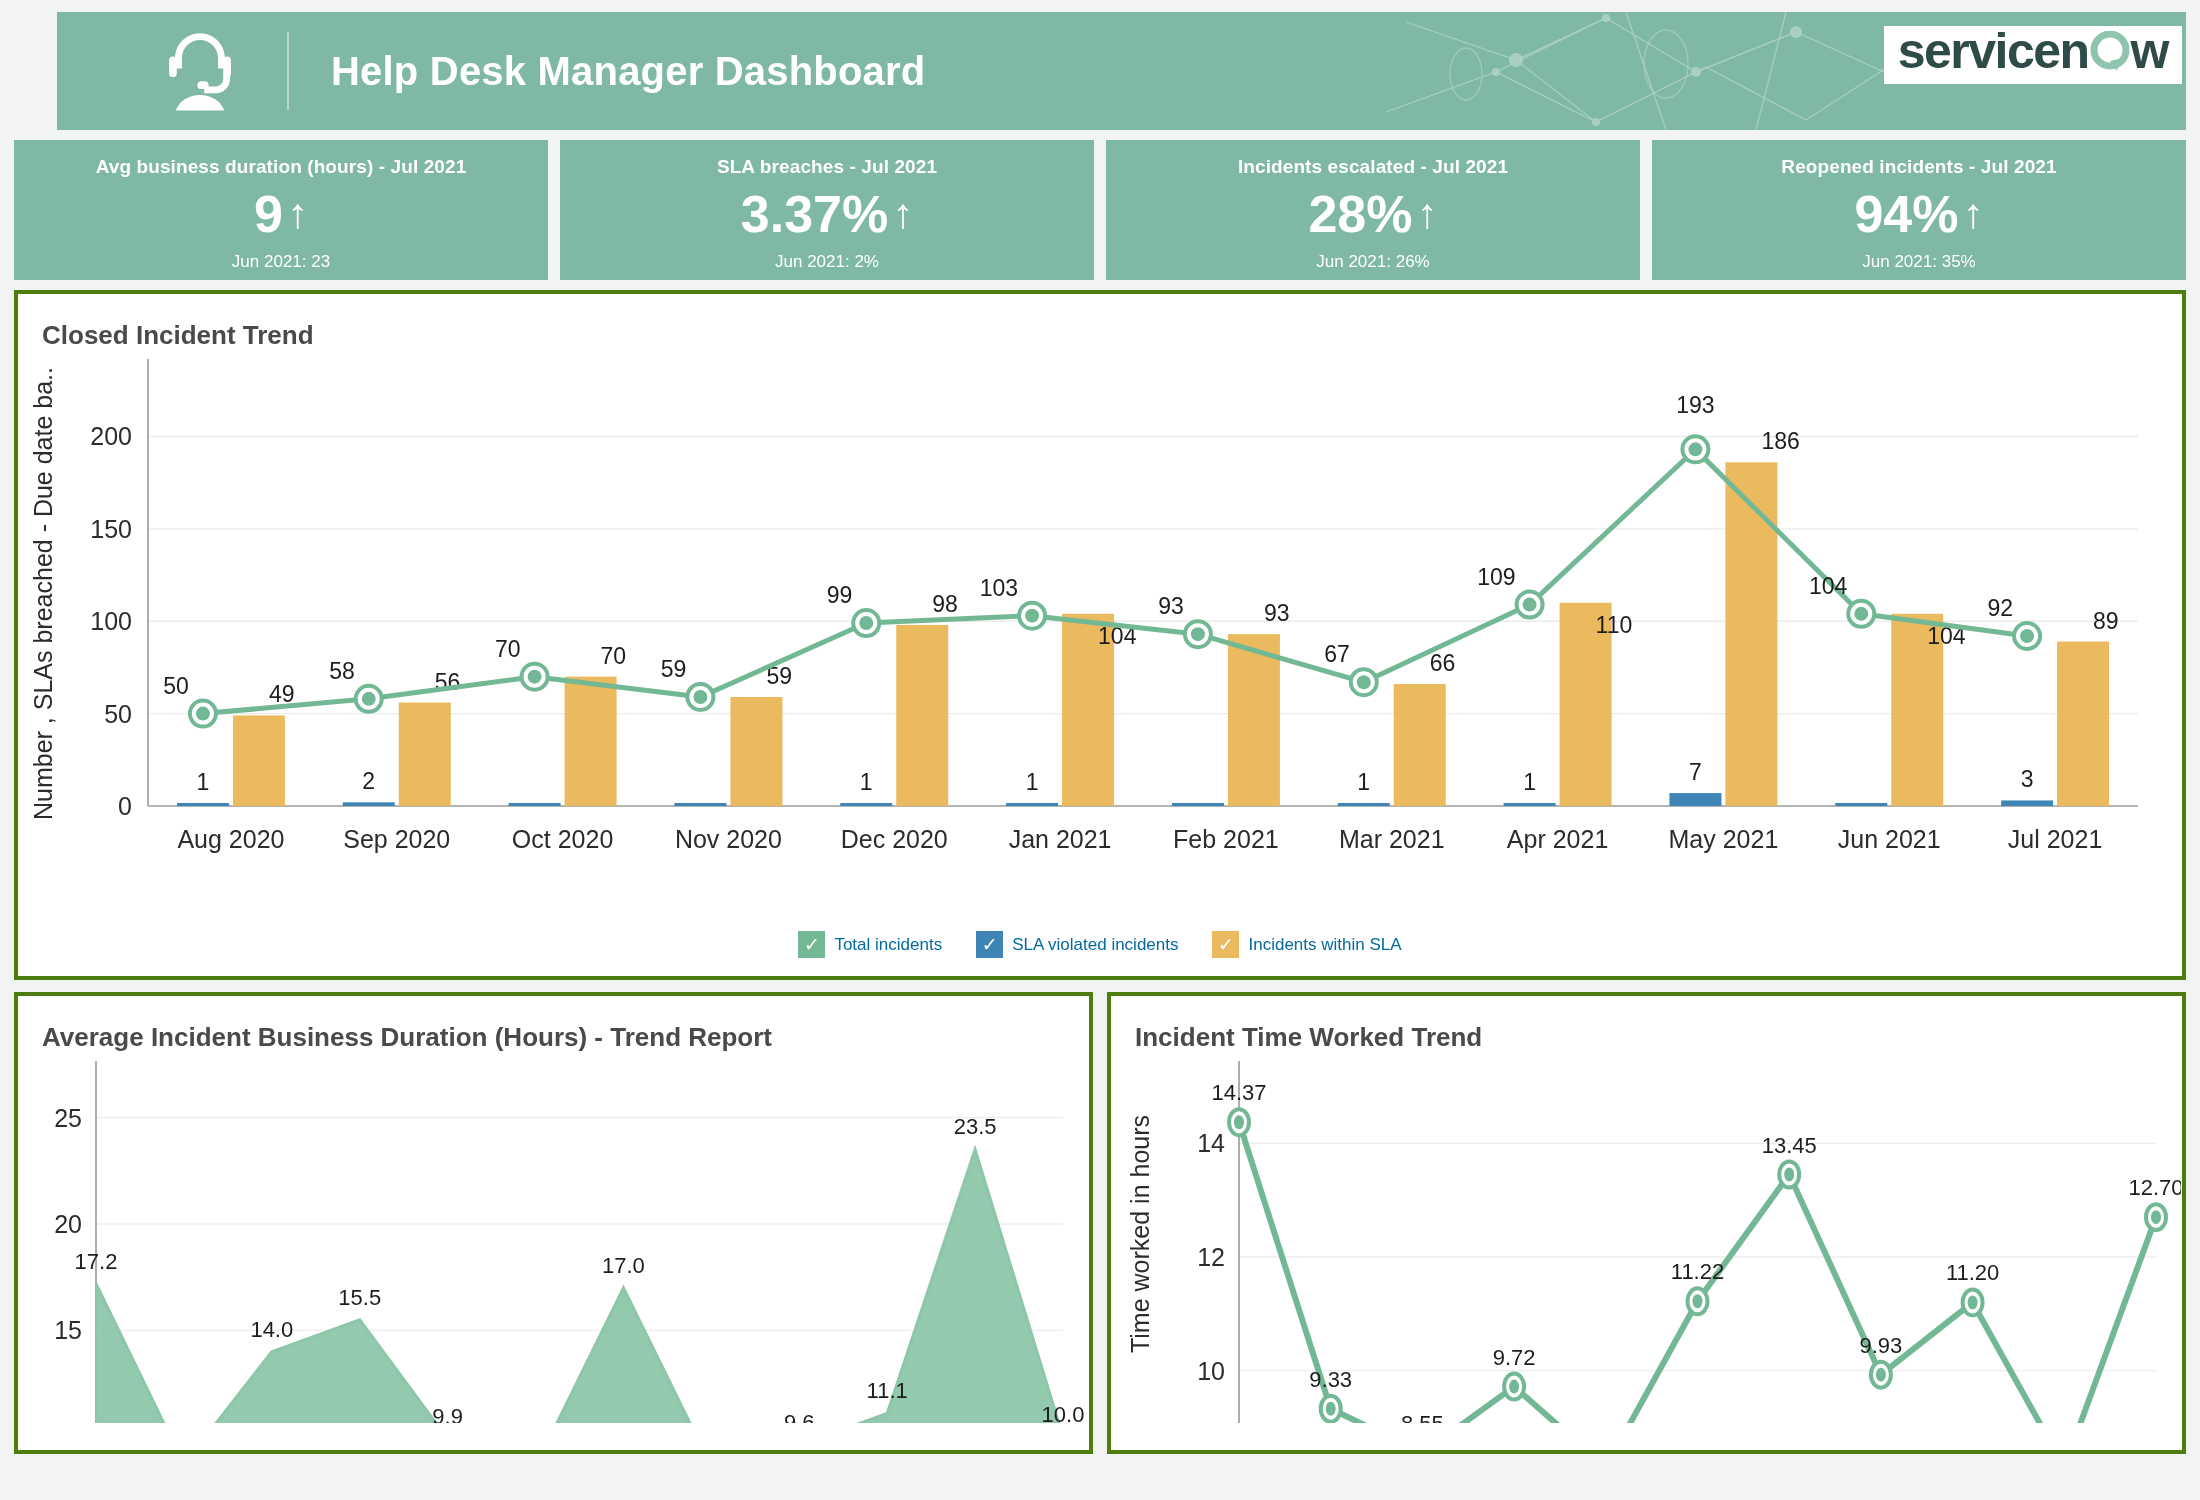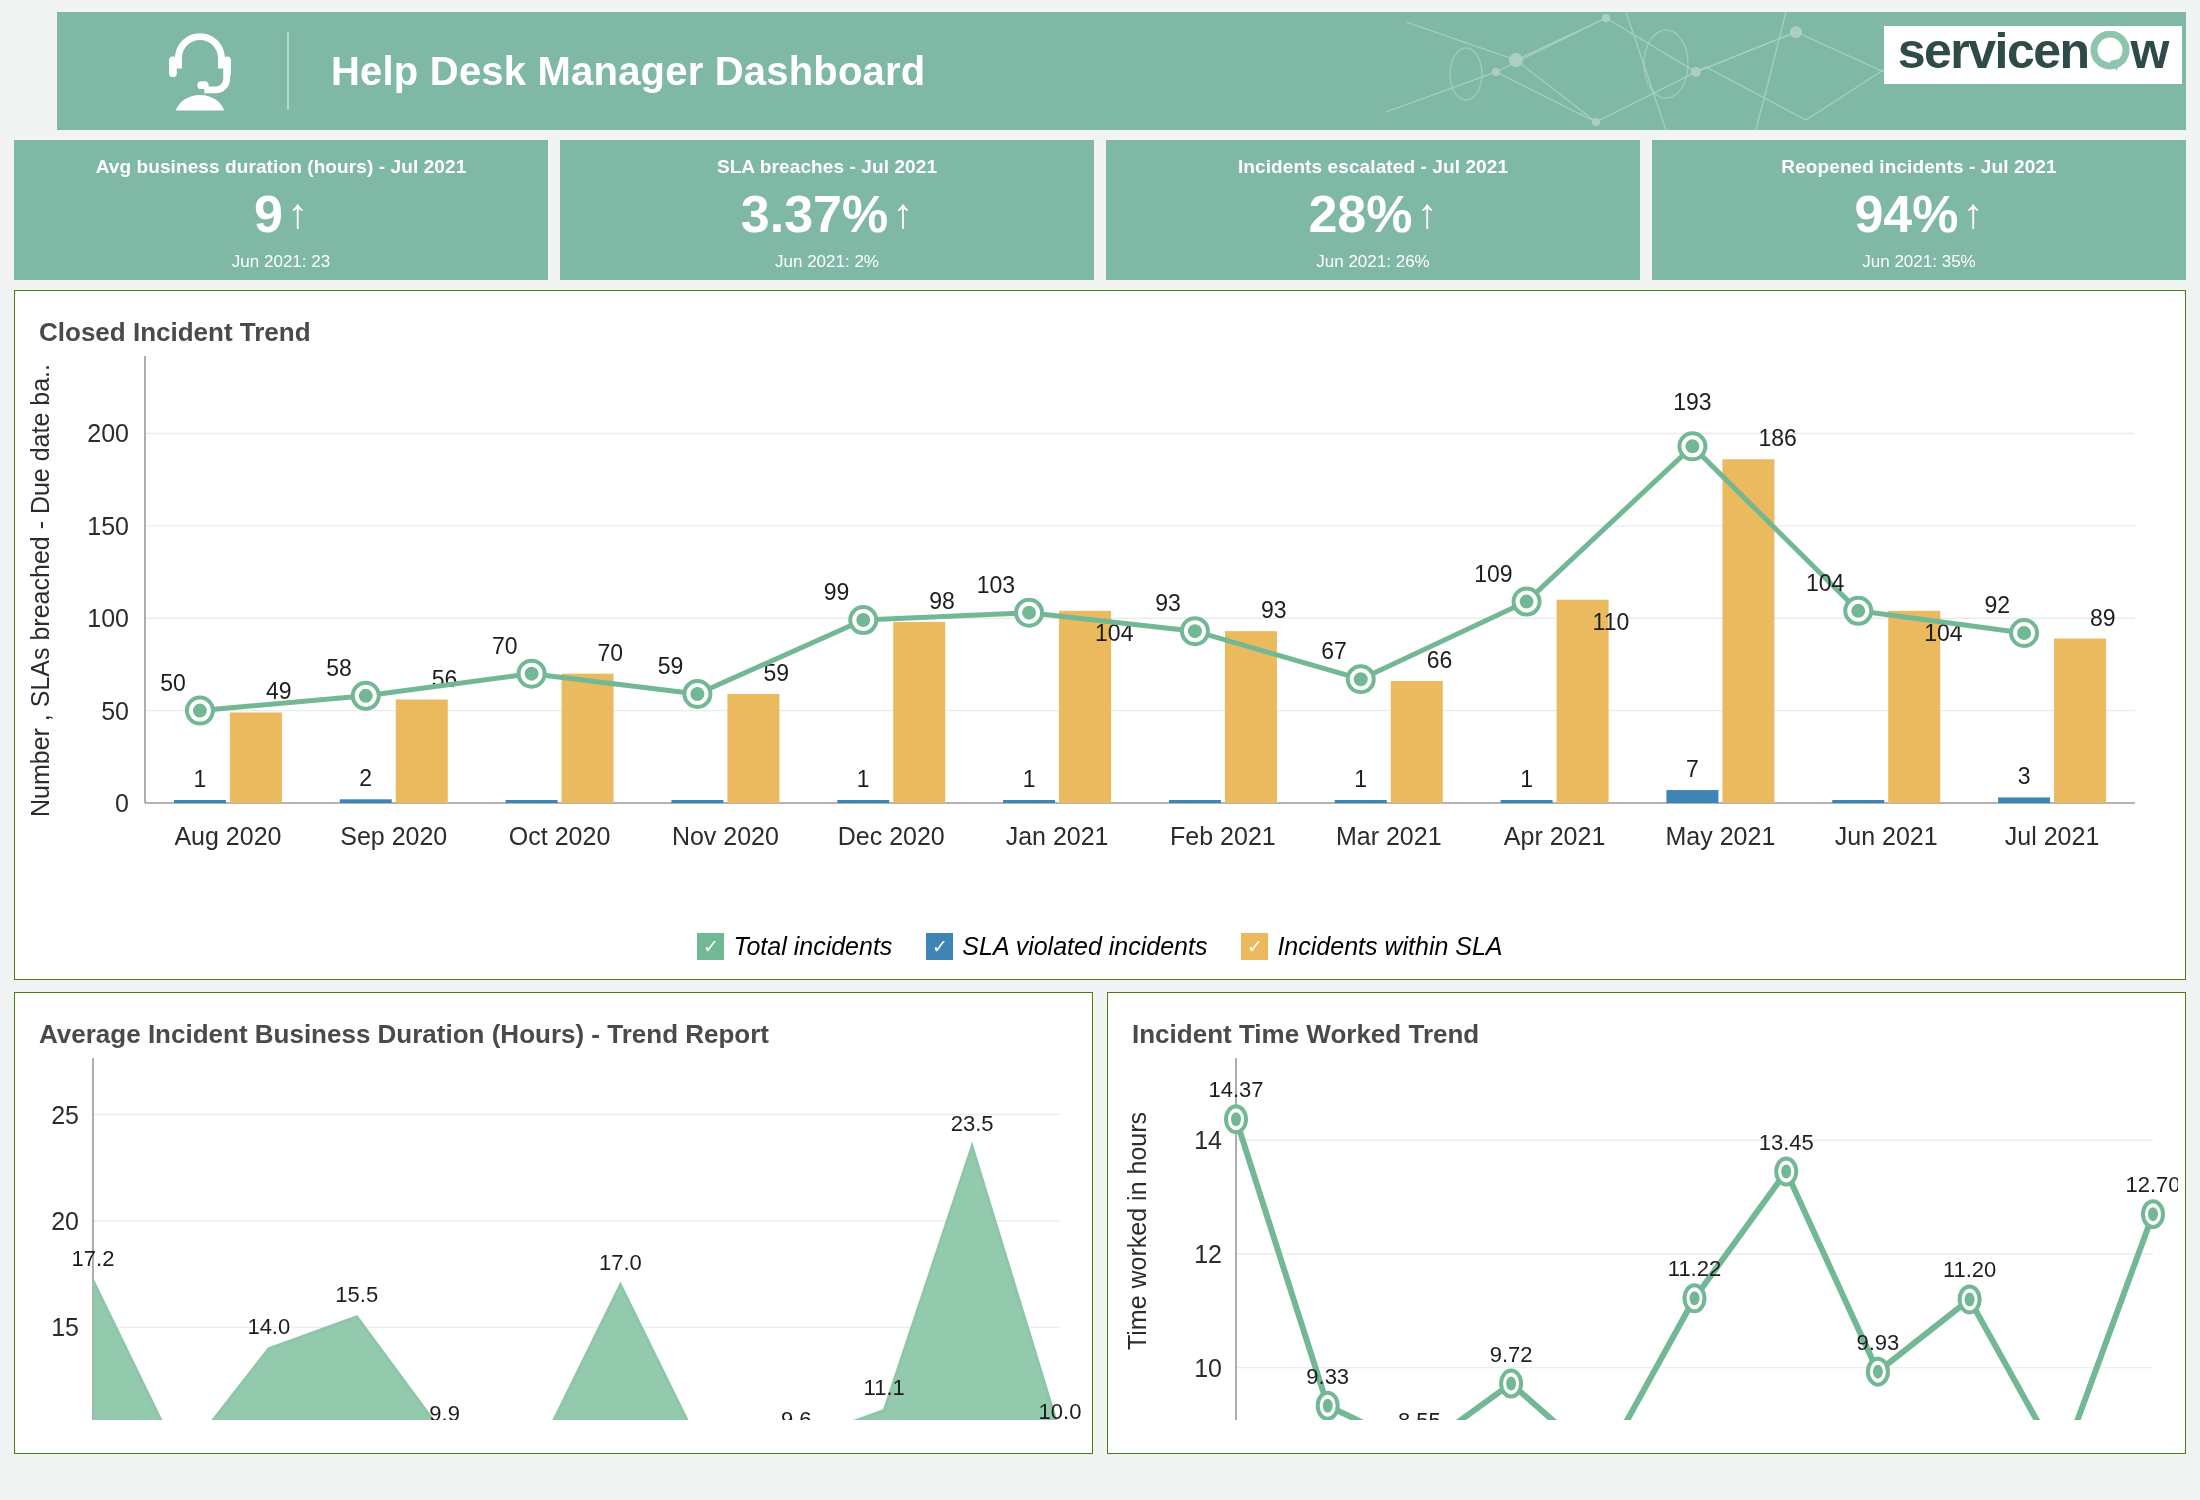--- a/index.html
+++ b/index.html
@@ -72,21 +72,21 @@
   .kpi-value {
     font-size: 52px; font-weight: bold; line-height: 1;
     margin-top: 10px; display: flex; align-items: center; gap: 4px;
   }
   .kpi-arrow { font-size: 42px; font-weight: normal; line-height: 1; }
   .kpi-sub { font-size: 17px; margin-top: 12px; }
 
   
   .panel {
     background: #ffffff;
-    border: 1px solid #4d7c0f;
+    border: 4px solid #4d7c0f;
   }
   .panel-title {
     font-size: 26px; font-weight: bold; color: #4a4a4a;
     padding: 26px 0 0 24px;
   }
   .main-panel { margin-top: 10px; height: 690px; position: relative; }
 
   .bottom-row { display: flex; gap: 14px; margin-top: 12px; }
   .bottom-panel { flex: 1 1 0; height: 462px; position: relative; overflow: hidden; }
 
@@ -102,21 +102,21 @@
   
   .legend {
     position: absolute; left: 0; right: 0; bottom: 18px;
     display: flex; justify-content: center; align-items: center; gap: 34px;
   }
   .legend-item { display: flex; align-items: center; gap: 9px; cursor: pointer; }
   .legend-swatch {
     width: 27px; height: 27px; display: flex; align-items: center; justify-content: center;
     color: #fff; font-size: 19px; line-height: 1;
   }
-  .legend-label { font-size: 25px; color: #000000; font-style: italic; }
+  .legend-label { font-size: 17px; color: #0369a1; }
 </style>
 </head>
 <body>
 
 <div class="header">
   <svg class="header-net" viewBox="0 0 560 118">
     <g stroke="#ffffff" stroke-width="1.3" fill="none" opacity="0.9">
       <path d="M40 10 L150 48 L240 6 L330 60 L430 20 L540 70"></path>
       <path d="M20 100 L130 60 L230 110 L340 55 L440 108 L545 40"></path>
       <path d="M150 48 L230 110 M330 60 L430 20 M130 60 L240 6"></path>

